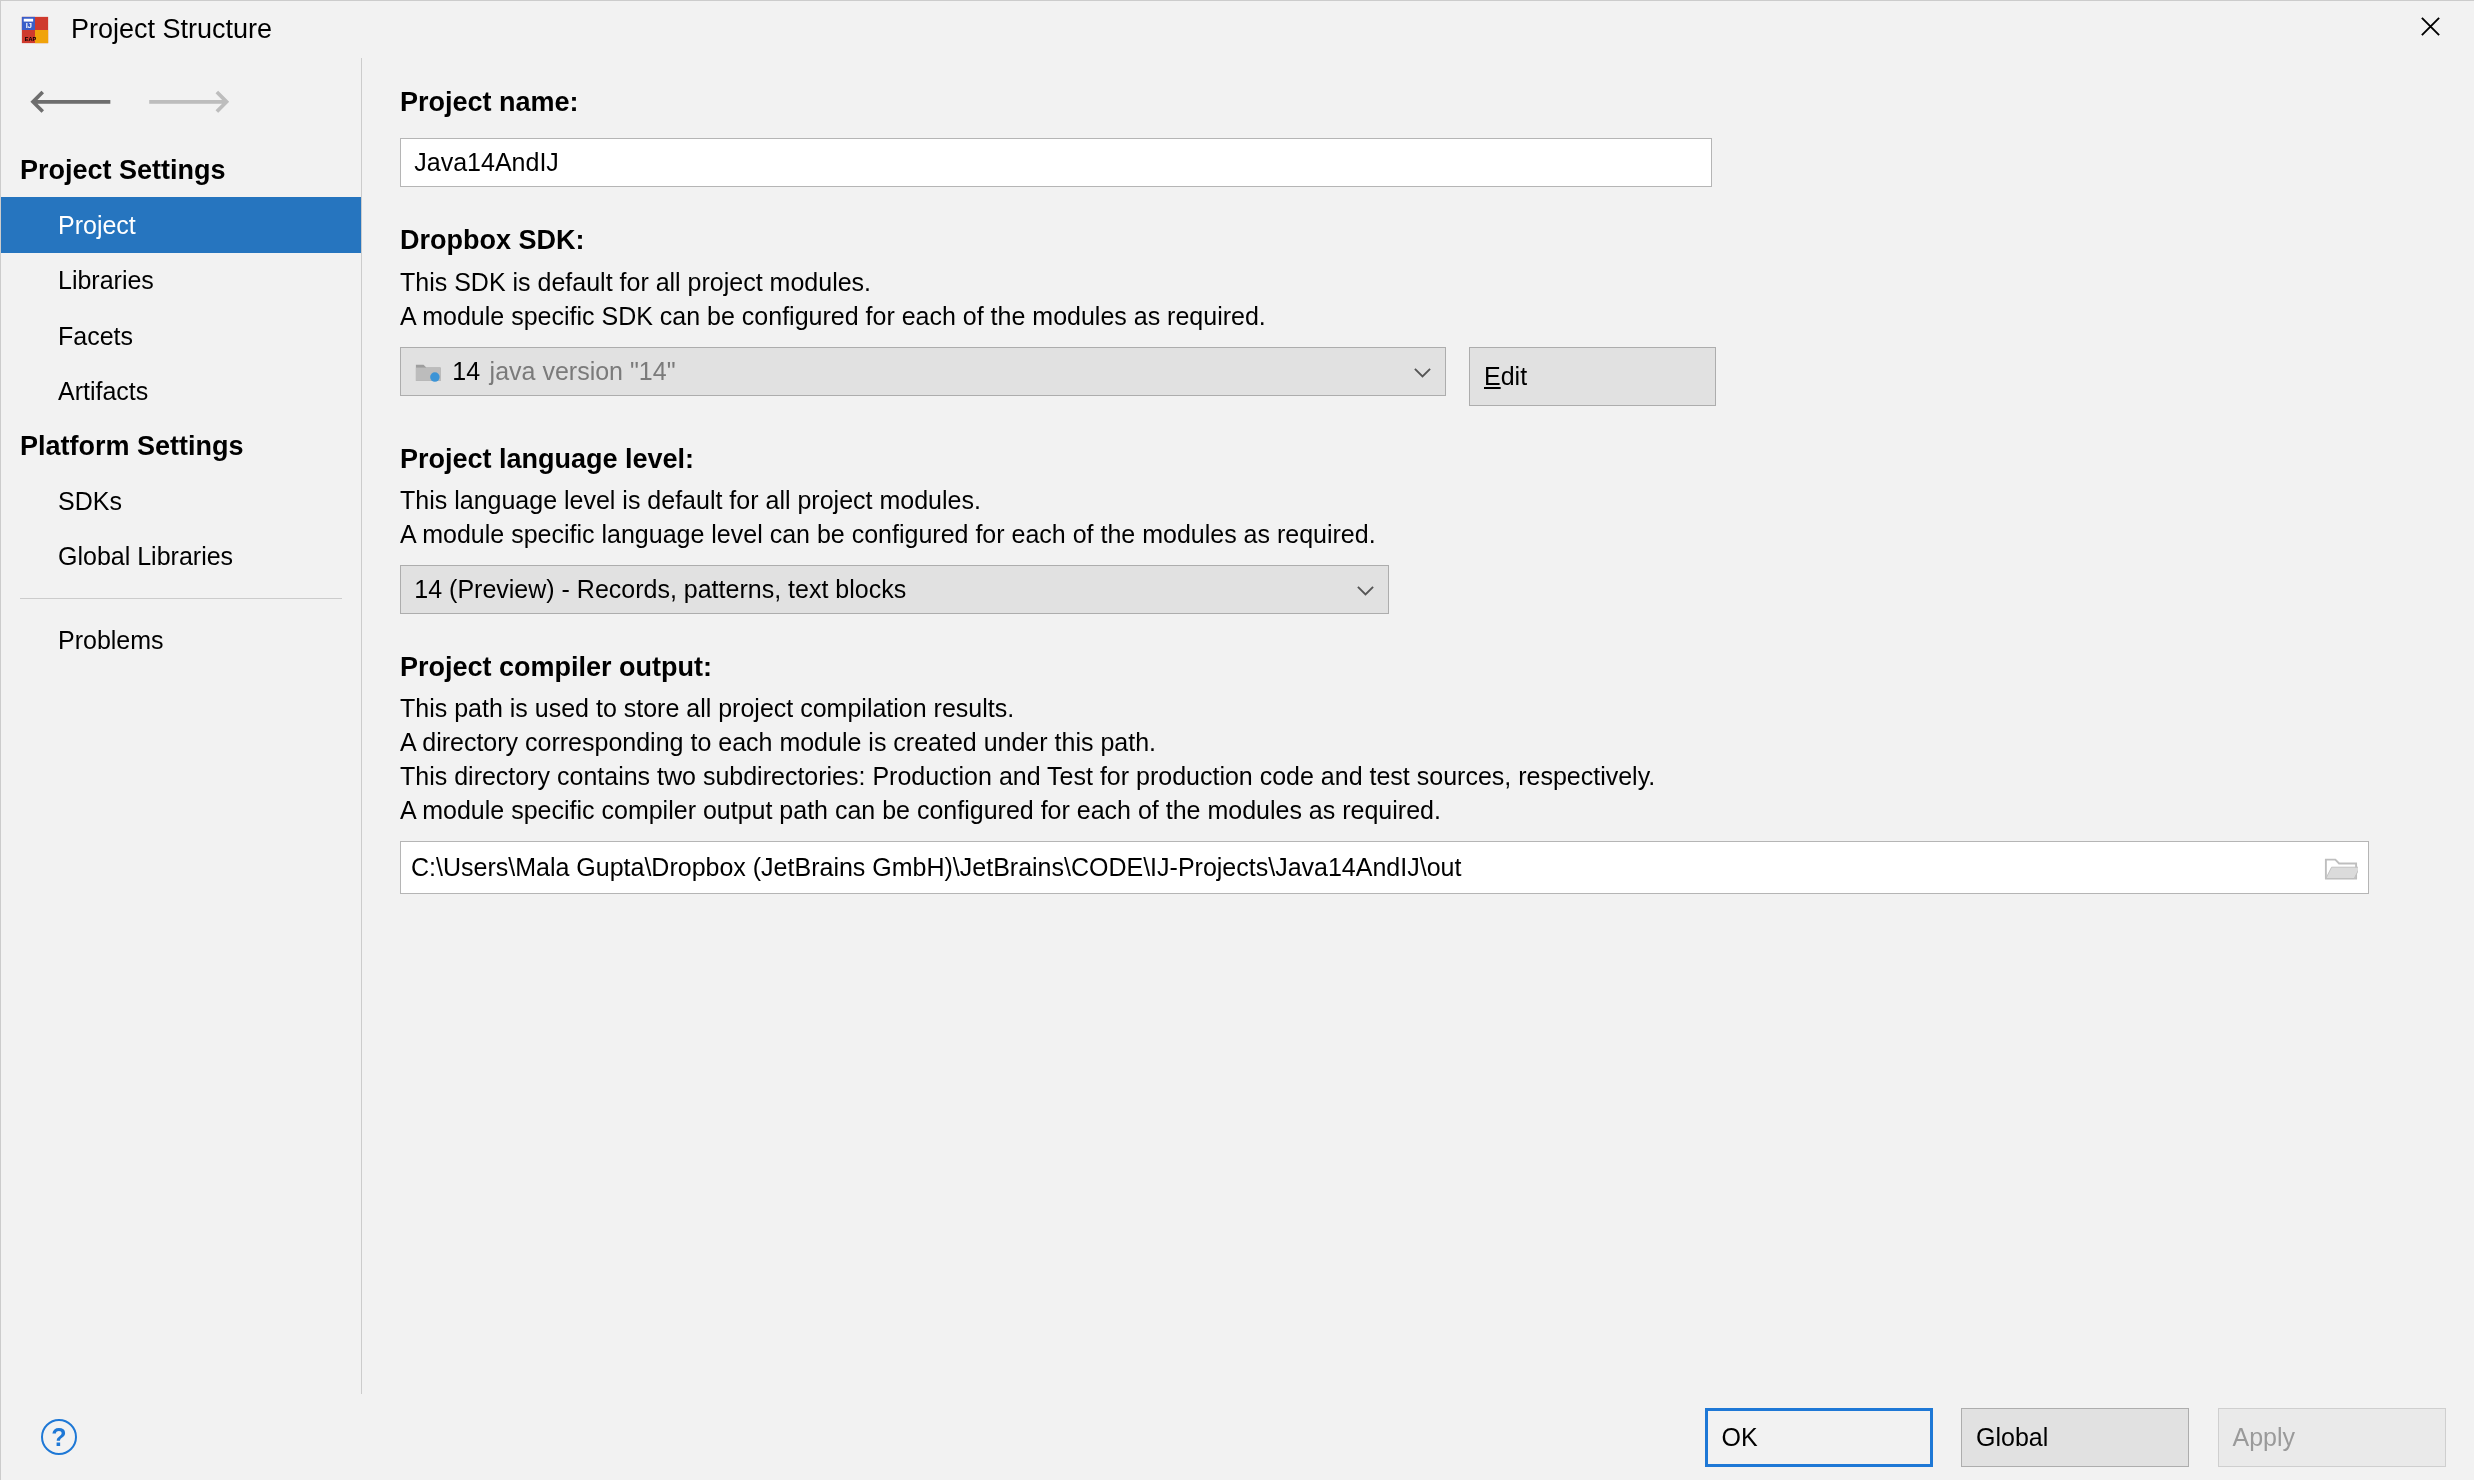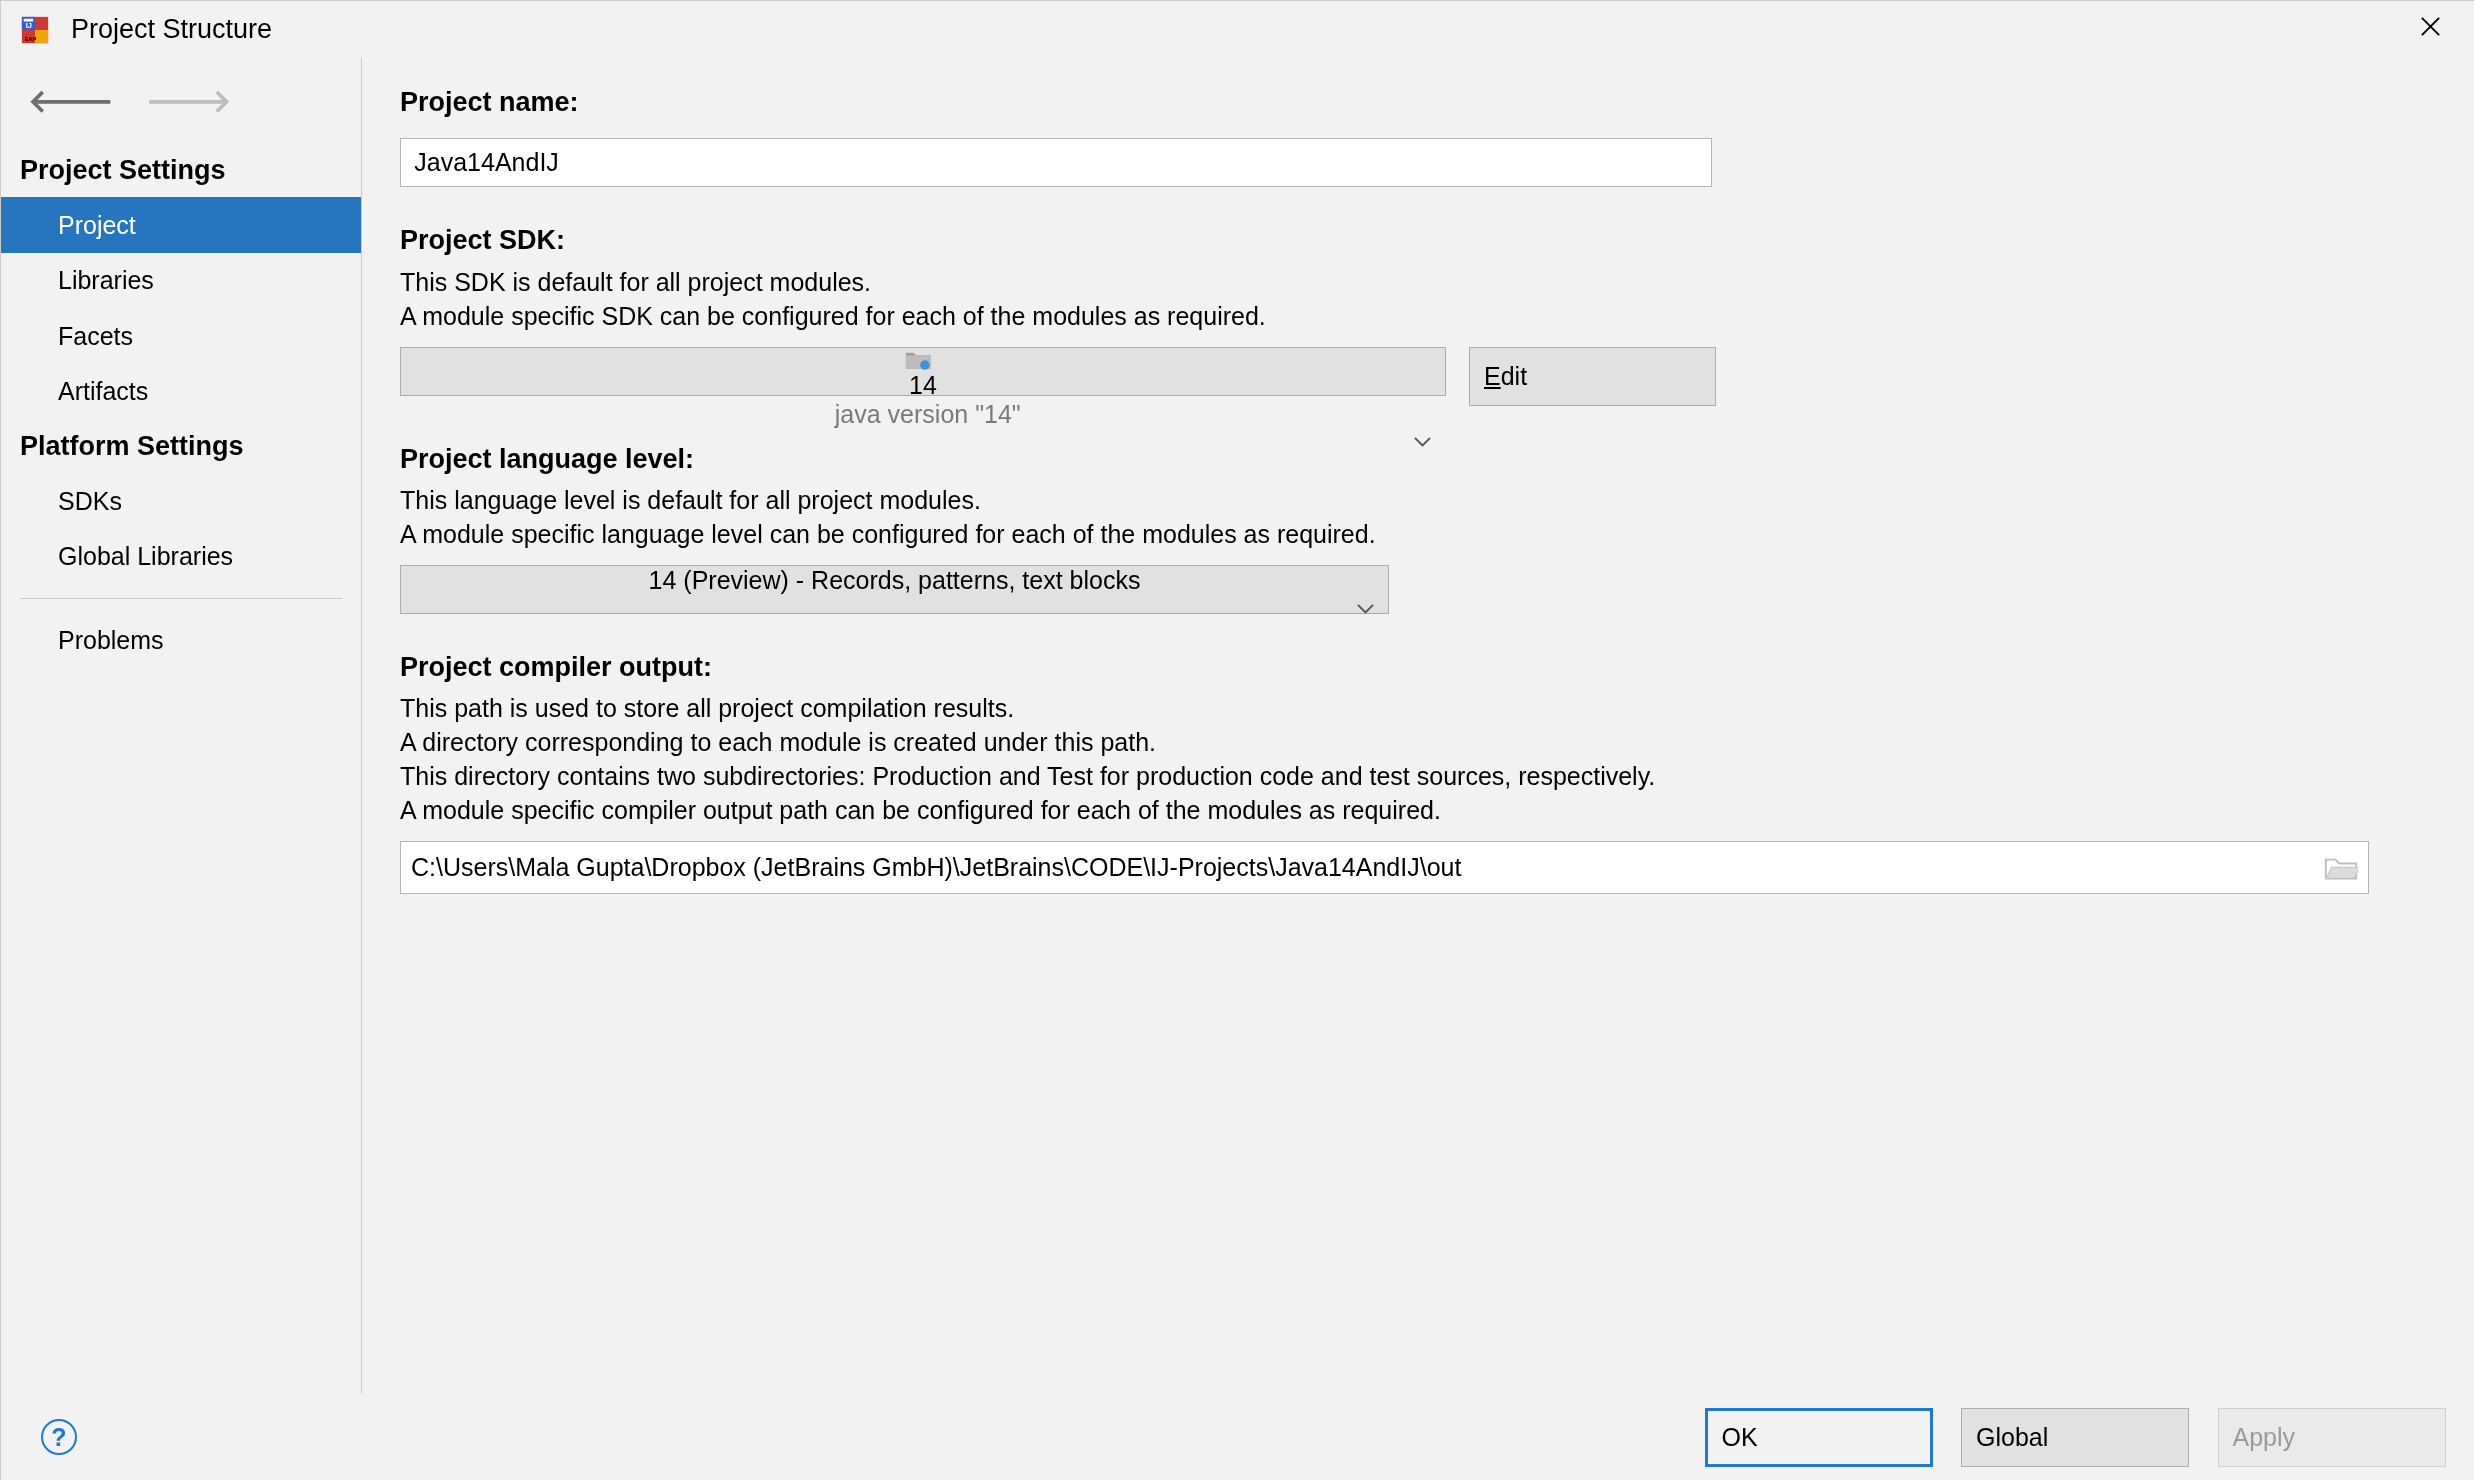--- a/index.html
+++ b/index.html
@@ -115,21 +115,20 @@
     }
     .combo {
       display: flex;
       align-items: center;
       width: 1046px;
       height: 49px;
       border: 1px solid #adadad;
       background: #e1e1e1;
       padding: 0 13.3px;
       cursor: pointer;
-      flex-direction: column;
     }
     .combo .fld-icon { width: 28.5px; height: 23px; margin-right: 9.5px; }
     .combo .combo-main { font-size: 25px; }
     .combo .combo-sub { font-size: 25px; color: #7a7a7a; margin-left: 9.5px; }
     .combo .chev { margin-left: auto; font-size: 21px; color: #555; }
     .combo.lang { width: 989px; margin-top: 13.3px; }
     .btn {
       display: inline-flex;
       align-items: center;
       height: 59px;
@@ -234,21 +233,21 @@
   </div>
 
   <div class="content">
 
     <div class="block">
       <div class="label-heading">Project name:</div>
       <input class="text-input" type="text" value="Java14AndIJ" style="">
     </div>
 
     <div class="block">
-      <div class="label-heading">Project SDK:</div>
+      <div class="label-heading">Dropbox SDK:</div>
       <div class="desc">This SDK is default for all project modules.</div>
       <div class="desc">A module specific SDK can be configured for each of the modules as required.</div>
       <div class="sdk-row">
         <div class="combo">
           <span class="fld-icon">
             <svg viewBox="0 0 30 24">
                 <path d="M2 5 h8 l3 3 h15 v14 h-26 z" fill="#9e9e9e"></path>
                 <rect x="2" y="8" width="26" height="14" fill="#bcbcbc"></rect>
                 <circle cx="22" cy="18" r="5" fill="#3c94d6"></circle>
               </svg>

